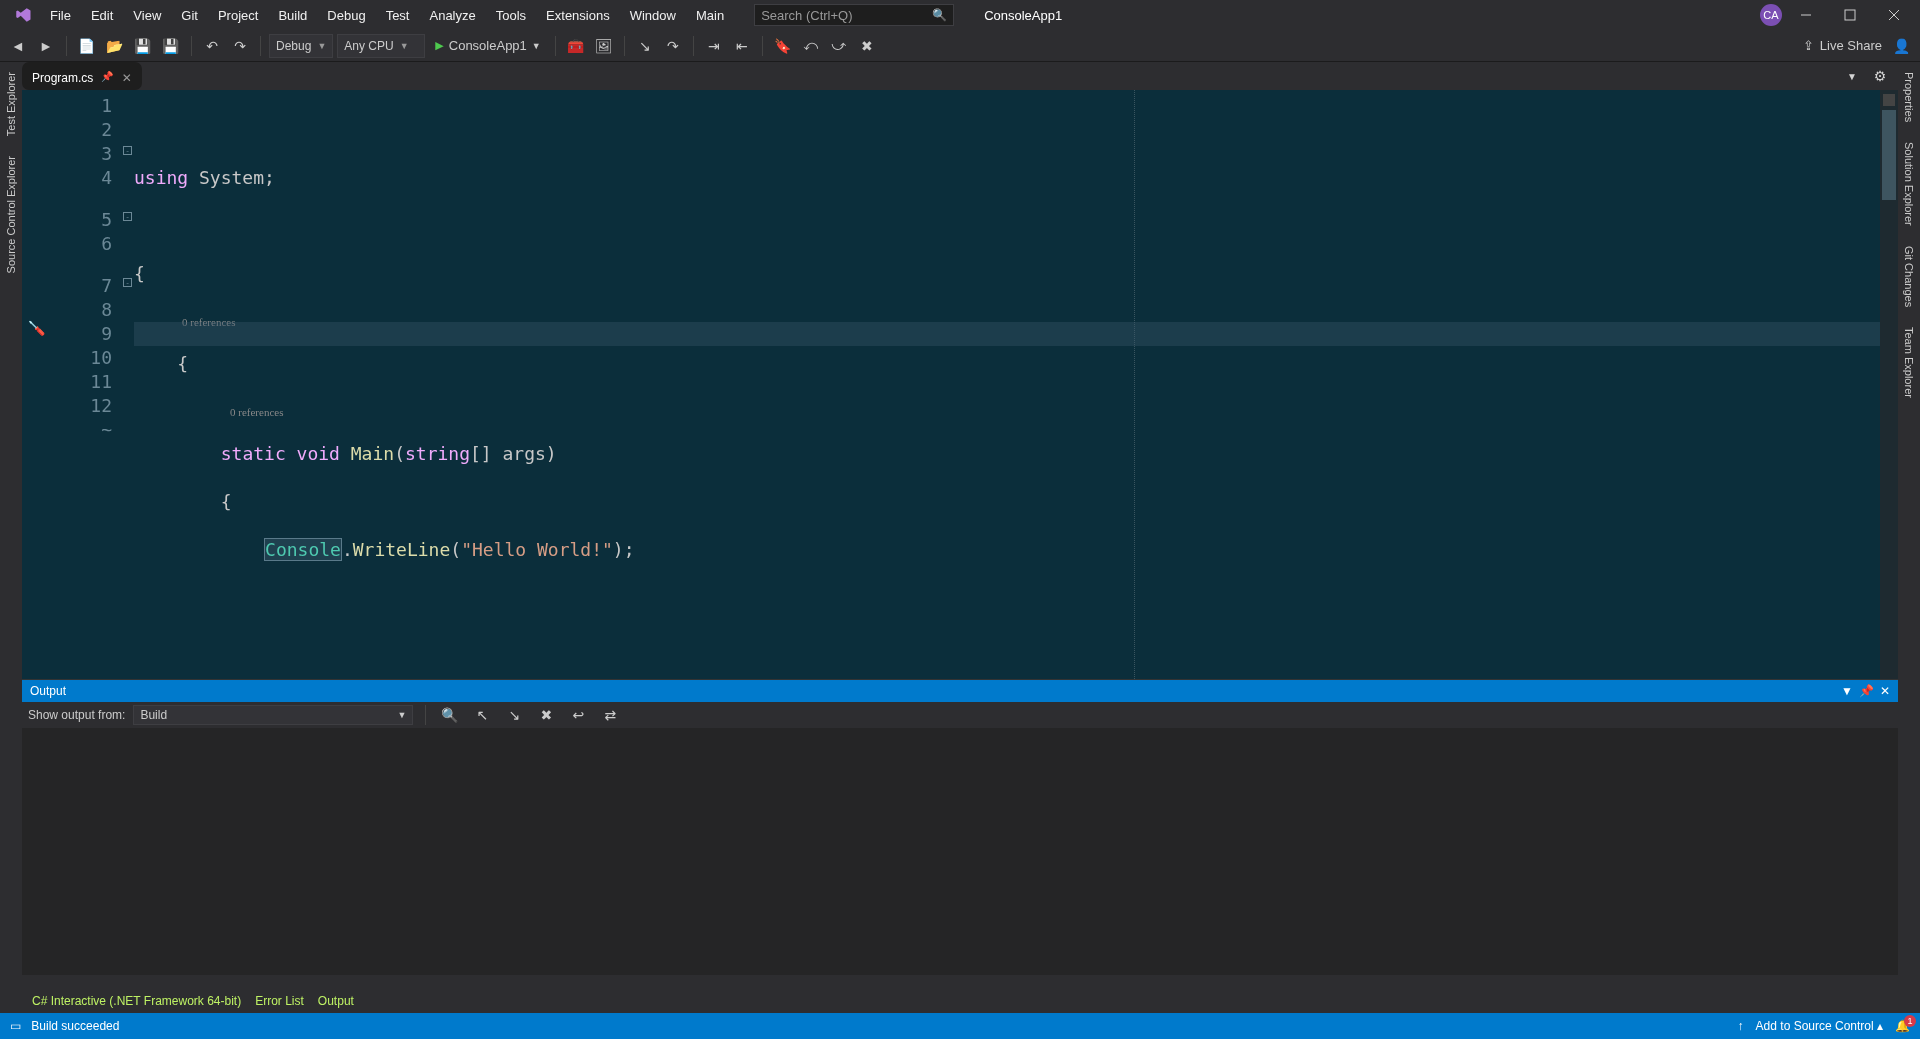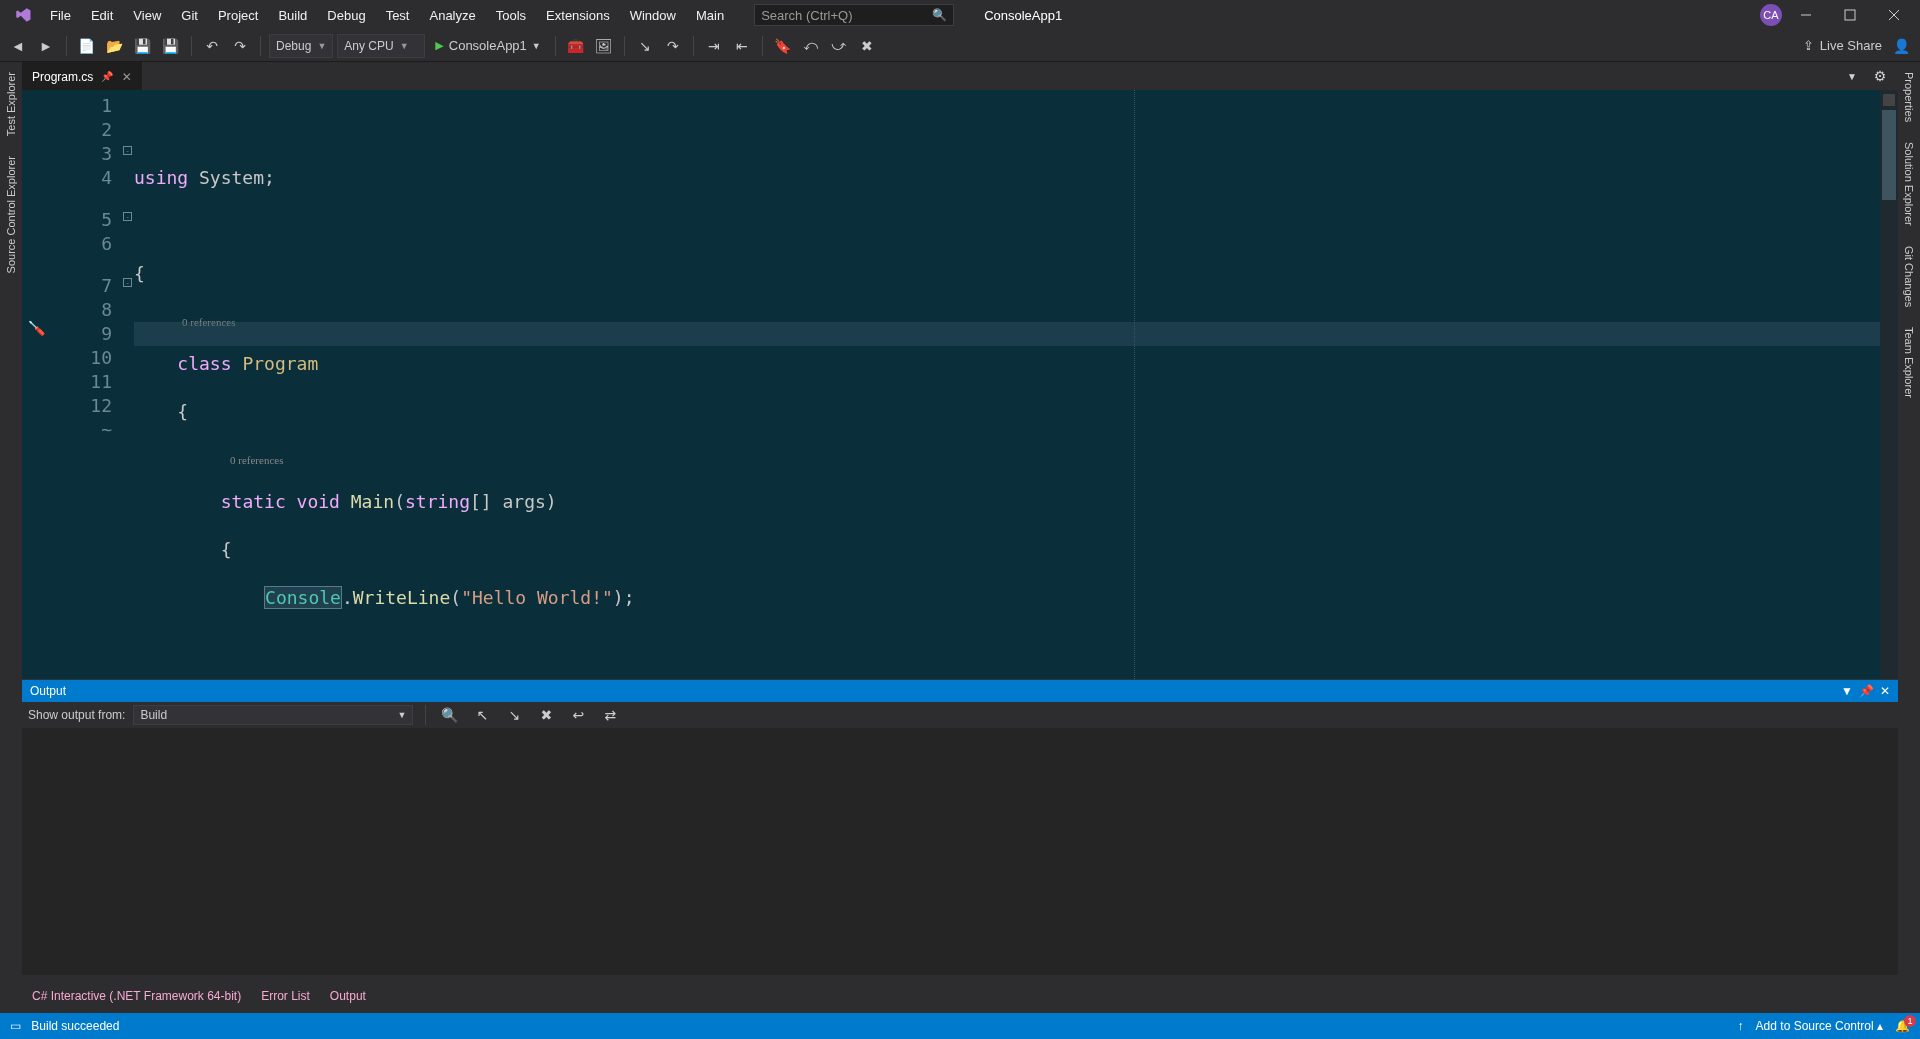--- a/index.html
+++ b/index.html
@@ -67,23 +67,23 @@
 }
 .rail-tab{
   writing-mode:vertical-rl;transform:rotate(180deg);
   padding:10px 2px;font-size:11px;color:#ccc;cursor:default;
 }
 .right-rail .rail-tab{transform:none;}
 .center{flex:1;display:flex;flex-direction:column;min-height:0;}
 
 .doc-tabs{height:28px;background:#2d2d30;display:flex;align-items:stretch;}
 .doc-tab{
-  display:flex;align-items:center;gap:8px;padding:0 10px;
+  display:flex;align-items:flex-start;gap:8px;padding:8px 10px;
   background:#1e1e1e;border-top:1px solid #0e639c00;
-  font-size:12px;color:#fff;
+  font-size:12px;color:#fff;border-radius:7px;
 }
 .doc-tab.active{background:#1e1e1e;}
 .doc-tabs-right{margin-left:auto;display:flex;align-items:center;gap:4px;padding-right:6px;}
 .doc-tab .lock{font-size:10px;color:#999;}
 .doc-tab .x{font-size:12px;color:#999;}
 
 .editor-wrap{flex:1;display:flex;min-height:0;position:relative;}
 .margin-col{width:30px;background:#0b2e3b;}
 .gutter{
   width:70px;background:#0b2e3b;color:#6b8896;
@@ -119,21 +119,21 @@
 .output-toolbar{
   height:26px;background:#2d2d30;display:flex;align-items:center;padding:0 6px;gap:8px;font-size:12px;color:#ccc;
 }
 .out-drop{display:flex;align-items:center;height:20px;border:1px solid #3e3e42;background:#333337;padding:0 6px;gap:50px;width:280px;justify-content:space-between;}
 .output-body{
   flex:1;background:#252526;color:#5cb85c;font-family:Consolas,monospace;
   font-size:13px;padding:6px 10px;overflow:auto;
 }
 .output-scroll-h{height:14px;background:#2d2d30;}
 
-.bottom-tabs{height:24px;background:#2d2d30;display:flex;gap:20px;padding:0 10px;font-size:12px;color:#f9a8d4;}
+.bottom-tabs{height:24px;background:#2d2d30;display:flex;align-items:center;gap:14px;padding:0 10px;font-size:12px;color:#bef264;}
 
 .statusbar{
   height:26px;background:#007acc;color:#fff;display:flex;align-items:center;
   padding:0 10px;font-size:12px;gap:10px;
 }
 .statusbar .right{margin-left:auto;display:flex;align-items:center;gap:12px;}
 .bell{position:relative;}
 .bell .badge{
   position:absolute;top:-4px;right:-6px;background:#d73a49;border-radius:50%;
   width:12px;height:12px;font-size:9px;display:flex;align-items:center;justify-content:center;
@@ -284,21 +284,20 @@
         <div class="fold-box" style="top:122px;">-</div>
         <div class="fold-box" style="top:188px;">-</div>
       </div>
       <div class="code">
         <div class="ruler"></div>
         <div class="hl-line" style="top:232px;"></div>
 <div><span class="k-blue">using</span><span> System;</span></div>
 <div> </div>
 <div>{</div>
 <div class="codelens" style="padding-left:48px;height:18px;">0 references</div>
-<div><span>    </span><span class="k-blue">class</span><span> </span><span class="k-type">Program</span></div>
 <div>    {</div>
 <div class="codelens" style="padding-left:96px;height:18px;">0 references</div>
 <div><span>        </span><span class="k-blue">static</span><span> </span><span class="k-blue">void</span><span> </span><span class="k-meth">Main</span><span>(</span><span class="k-blue">string</span><span>[] args)</span></div>
 <div>        {</div>
 <div><span>            </span><span class="k-teal sel-box">Console</span><span>.</span><span class="k-meth">WriteLine</span><span>(</span><span class="k-str">"Hello World!"</span><span>);</span></div>
 
 
 
       </div>
       <div class="editor-scroll">

